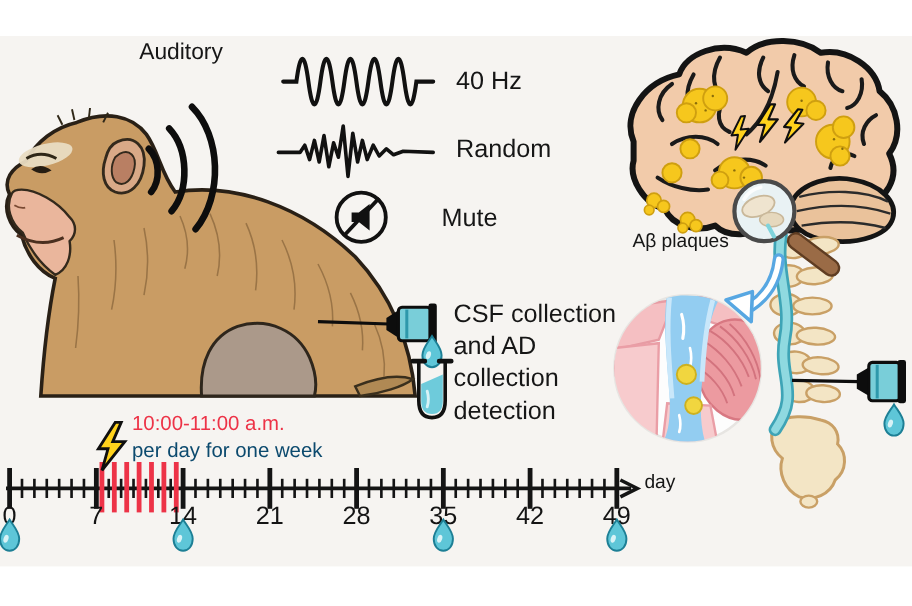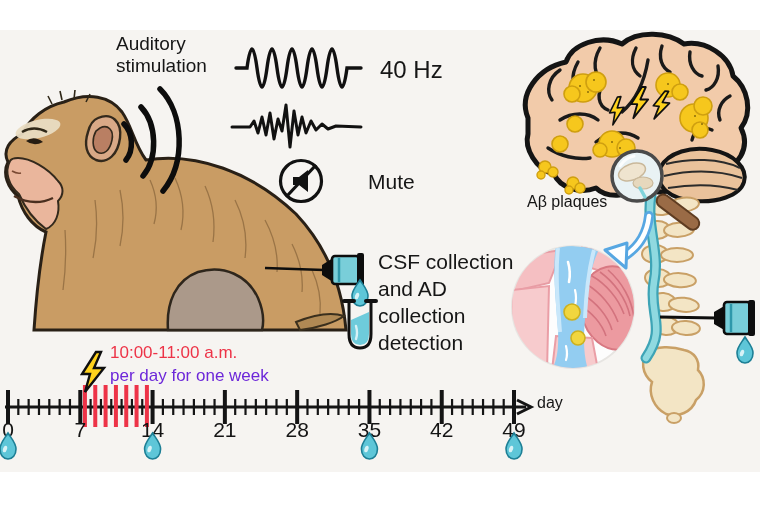--- a/index.html
+++ b/index.html
@@ -2,27 +2,27 @@
 <html><head>
 <meta charset="utf-8">
 <style>
   html,body{margin:0;padding:0;background:#fff;}
   .stage{position:relative;width:760px;height:505px;overflow:hidden;background:#ffffff;
          font-family:"Liberation Sans",sans-serif;color:#161616;}
   .bg{position:absolute;left:0;top:30px;width:760px;height:442px;background:#f6f4f1;}
   svg.art{position:absolute;left:0;top:0;}
   .lbl{position:absolute;white-space:nowrap;line-height:1.18;}
   .title{left:82px;top:33px;font-size:19px;margin-left:34px;}
-  .wf1{left:380px;top:56px;font-size:24px;}
+  .wf1{left:380px;top:56px;font-size:21px;}
   .wf2{left:380px;top:113px;font-size:21px;}
   .wf3{left:368px;top:170px;font-size:21px;}
   .csf{left:378px;top:248px;font-size:21px;line-height:27px;}
   .abeta{left:527px;top:193px;font-size:16px;}
   .red1{left:110px;top:343px;font-size:17px;color:#ed3347;}
-  .red2{left:110px;top:366px;font-size:17px;color:#6d28d9;}
+  .red2{left:110px;top:366px;font-size:17px;color:#0c4a6e;}
   .day{left:537px;top:394px;font-size:16px;}
 </style>
 </head>
 <body>
 
 <div class="stage">
   <div class="bg"></div>
 
   <svg class="art" width="760" height="505" viewBox="0 0 760 505">
     <defs>
@@ -335,23 +335,23 @@
           <use href="#drop" x="152.578" y="444"></use>
           <use href="#drop" x="369.445" y="444"></use>
           <use href="#drop" x="514.023" y="444"></use>
         </g>
       <use href="#bolt" transform="translate(82 352)" fill="#ffd21c" stroke="#0f0f0f" stroke-width="2.4"></use>
     </g>
   </svg>
 
   <div class="lbl title">
     <div>Auditory</div>
-    <div>stimulation</div>
   </div>
   <div class="lbl wf1">40 Hz</div>
+  <div class="lbl wf2">Random</div>
   <div class="lbl wf3">Mute</div>
 
   <div class="lbl csf">
     <div>CSF collection</div>
     <div>and AD</div>
     <div>collection</div>
     <div>detection</div>
   </div>
 
   <div class="lbl abeta">Aβ plaques</div>

